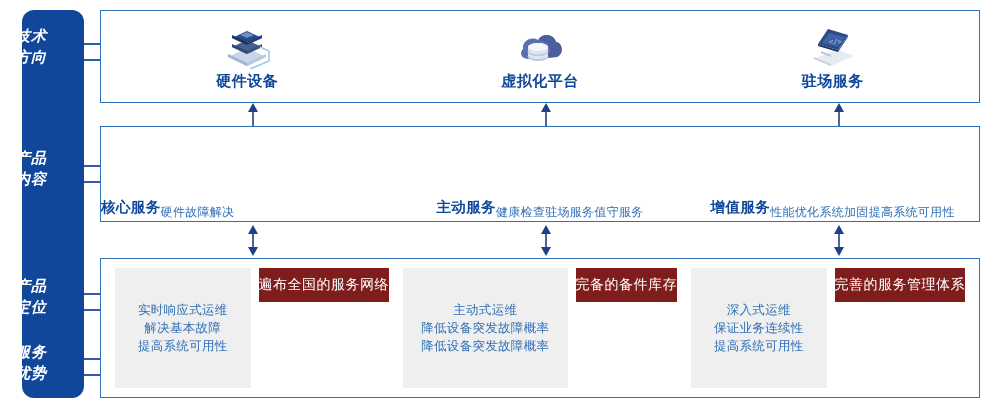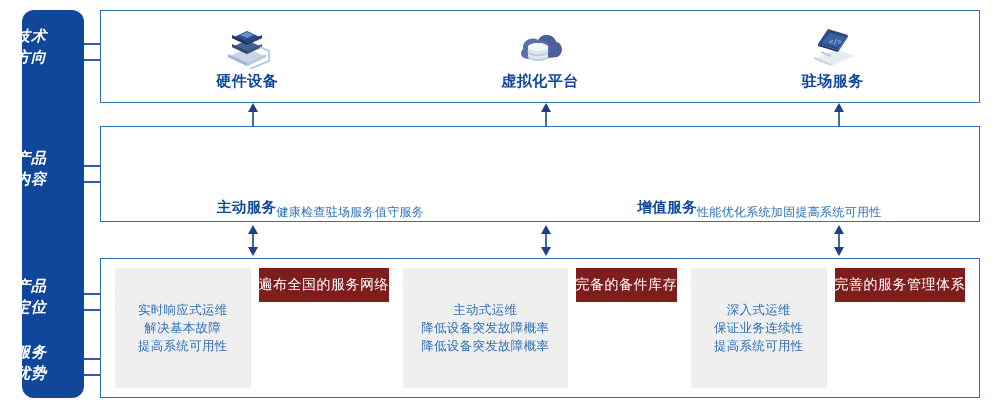--- a/index.html
+++ b/index.html
@@ -193,20 +193,24 @@
   <div class="arrow" style="left:833px;top:103px;">
     <svg width="12" height="23" viewBox="0 0 12 23">
       <line x1="6" y1="23" x2="6" y2="7" stroke="#1f3f86" stroke-width="1.6"></line>
       <polygon points="6,0 11,9 1,9" fill="#1f3f86"></polygon>
     </svg>
   </div>
 
   <div class="panel" id="panel-content">
     <div class="content-row">
 
+      <div class="content-cell" id="ccell-0">
+        <div class="content-title">核心服务</div>
+        <div class="content-item">硬件故障解决</div>
+      </div>
 
       <div class="content-cell">
         <div class="content-title">主动服务</div>
         <div class="content-item">健康检查</div>
         <div class="content-item">驻场服务</div>
         <div class="content-item">值守服务</div>
       </div>
 
       <div class="content-cell">
         <div class="content-title">增值服务</div>

